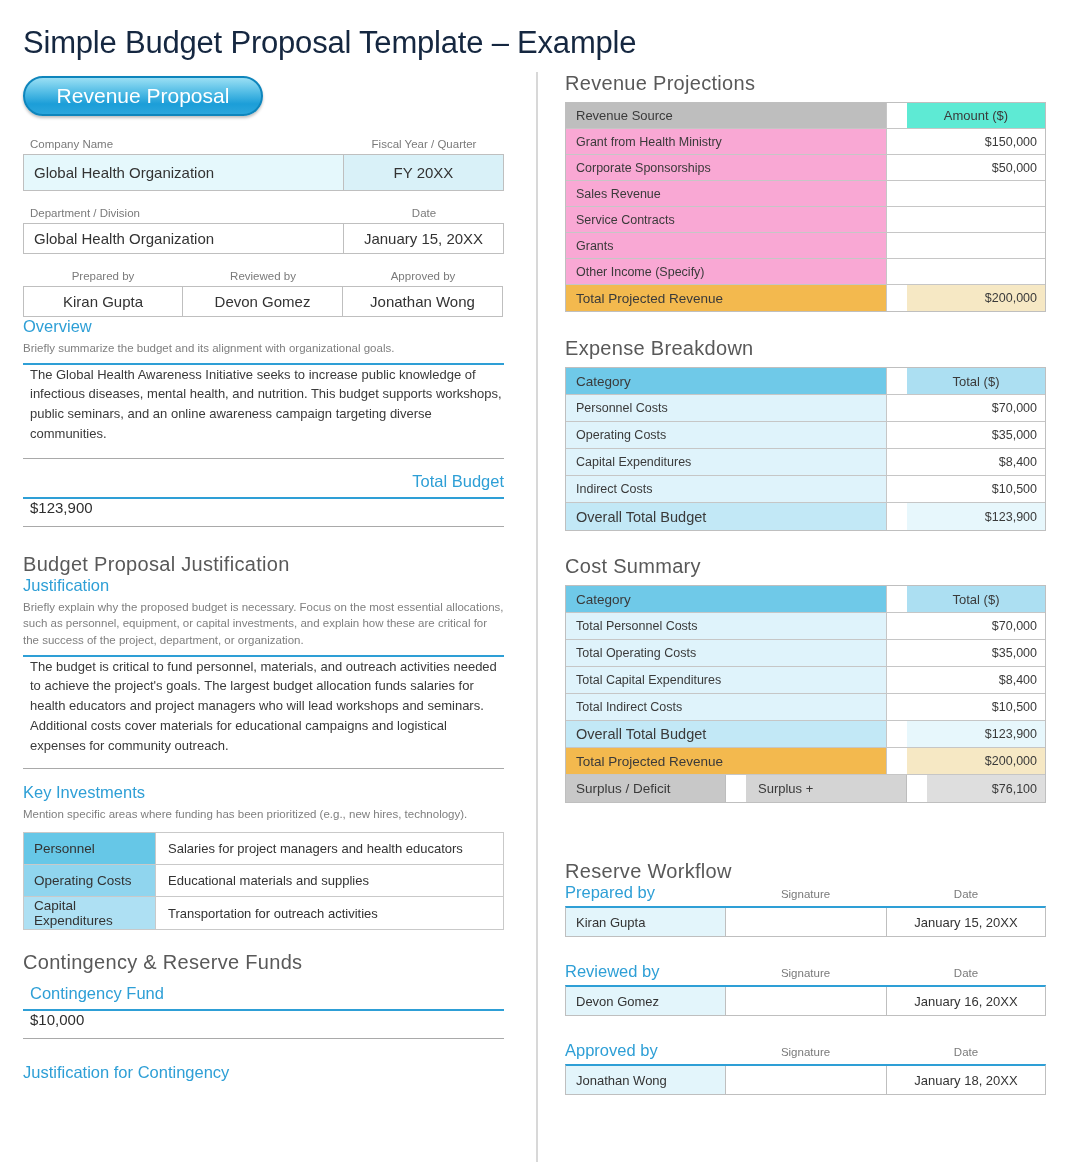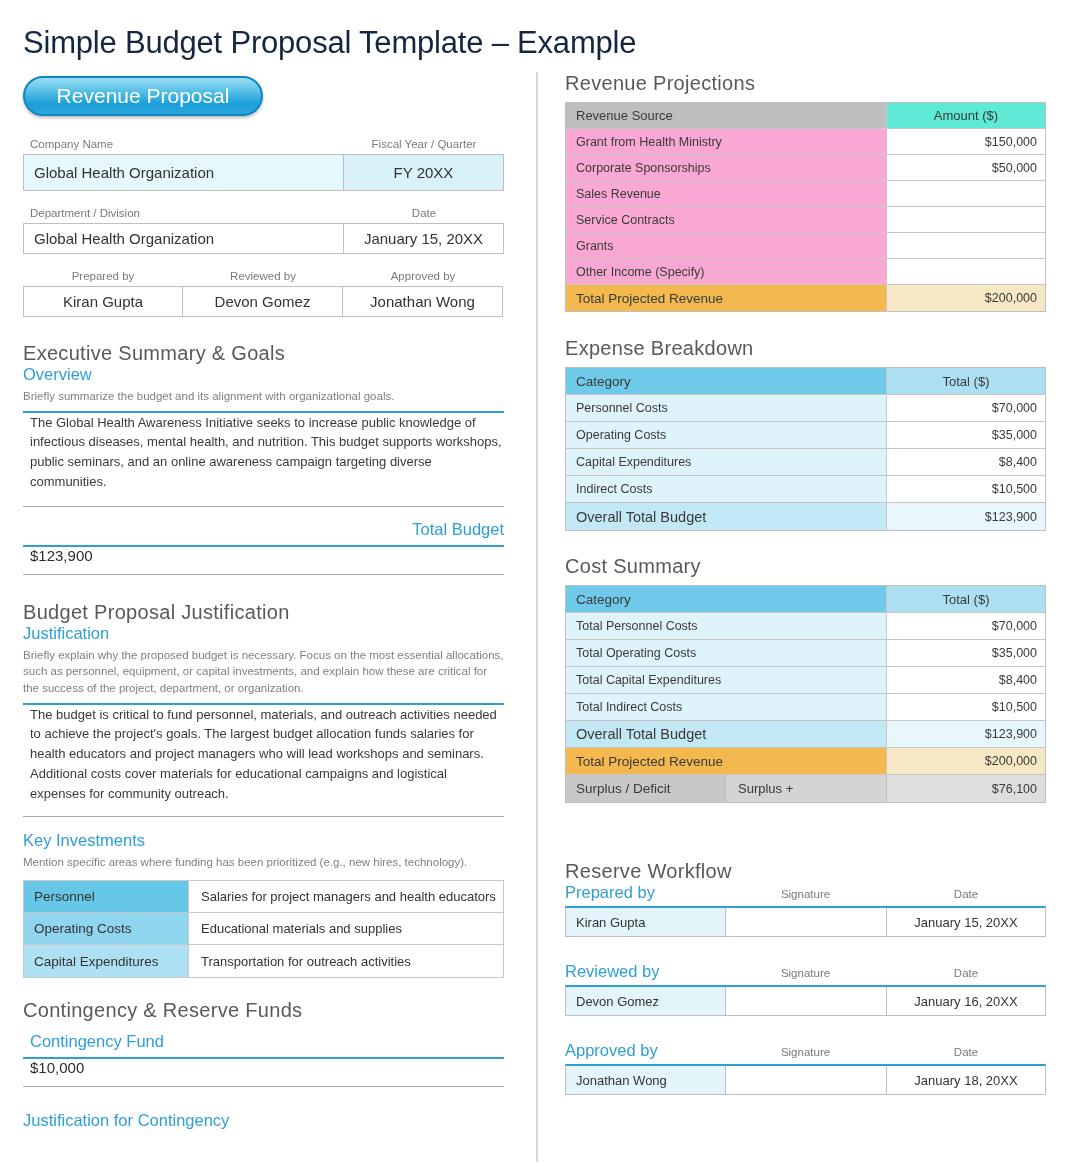--- a/index.html
+++ b/index.html
@@ -37,27 +37,27 @@
   .hint { font-size:11.5px; color:#7F7F7F; line-height:1.45; }
   .rule-blue { height:2px; background:#2E9FD6; border:none; margin:0; }
   .rule-gray { height:1px; background:#A9A9A9; border:none; margin:0; }
   .body-text { font-size:13px; color:#3A3A3A; line-height:1.52; padding-left:7px; }
   .value-text { font-size:15px; color:#2E2E2E; padding-left:7px; }
 
   
   .ki-table { margin-top:9px; border:1px solid #C9C9C9; }
   .ki-row { display:flex; height:32px; border-bottom:1px solid #C9C9C9; }
   .ki-row:last-child { border-bottom:none; }
-  .ki-cat { width:164px; display:flex; align-items:center; padding-left:10px; font-size:13.5px; color:#333; }
+  .ki-cat { width:131px; display:flex; align-items:center; padding-left:10px; font-size:13.5px; color:#333; }
   .ki-desc { flex:1; background:#fff; display:flex; align-items:center; padding-left:12px; font-size:13px; color:#333; border-left:1px solid #C9C9C9; }
   .ki-c0 { background:#66C7E7; } .ki-c1 { background:#90D5EE; } .ki-c2 { background:#AEE0F3; }
 
   
   .rt { width:481px; border:1px solid #BFBFBF; margin-top:7px; }
-  .rt-row { display:flex; border-bottom:1px solid #C6C6C6; }
+  .rt-row { display:flex; border-bottom:1px solid #C6C6C6;gap:20px; }
   .rt-row:last-child { border-bottom:none; }
   .rt-h26 .rt-row { height:26px; } .rt-h27 .rt-row { height:27px; }
   .rt-left { width:321px; display:flex; align-items:center; padding-left:10px; font-size:12.5px; color:#3A3A3A; border-right:1px solid #C6C6C6; }
   .rt-right { flex:1; display:flex; align-items:center; justify-content:flex-end; padding-right:8px; font-size:12.5px; color:#3A3A3A; }
   .rt-right.center { justify-content:center; padding-right:0; }
 
   .rev-head-l { background:#BEBEBE; font-size:13px; }
   .rev-head-r { background:#5eead4; font-size:13px; }
   .rev-data-l { background:#f9a8d4; }
   .orange-l { background:#F3B94E; font-size:13.5px; }
@@ -122,21 +122,20 @@
       <span class="l-c160">Prepared by</span>
       <span class="l-c160">Reviewed by</span>
       <span class="l-c160">Approved by</span>
     </div>
     <div class="box-row">
       <div class="fbox h31 w160">Kiran Gupta</div>
       <div class="fbox h31 w160">Devon Gomez</div>
       <div class="fbox h31 w160">Jonathan Wong</div>
     </div>
 
-    <div class="h-section mt25">Executive Summary &amp; Goals</div>
     <div class="h-blue mt8">Overview</div>
     <div class="hint mt4">Briefly summarize the budget and its alignment with organizational goals.</div>
     <hr class="rule-blue mt6">
     <div class="body-text mt8">The Global Health Awareness Initiative seeks to increase public knowledge of infectious diseases, mental health, and nutrition. This budget supports workshops, public seminars, and an online awareness campaign targeting diverse communities.</div>
     <hr class="rule-gray mt14">
     <div class="h-blue mt13">Total Budget</div>
     <hr class="rule-blue mt6">
     <div class="value-text mt8">$123,900</div>
     <hr class="rule-gray mt10">
 

